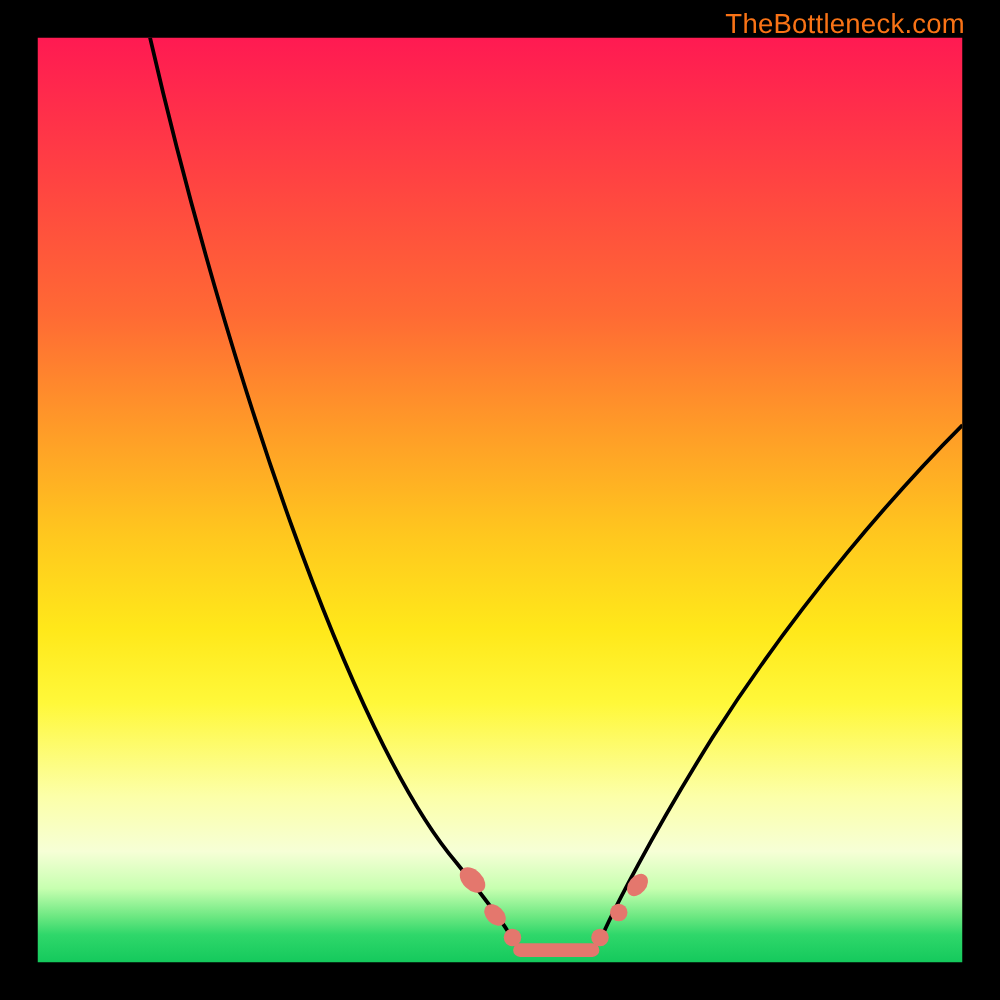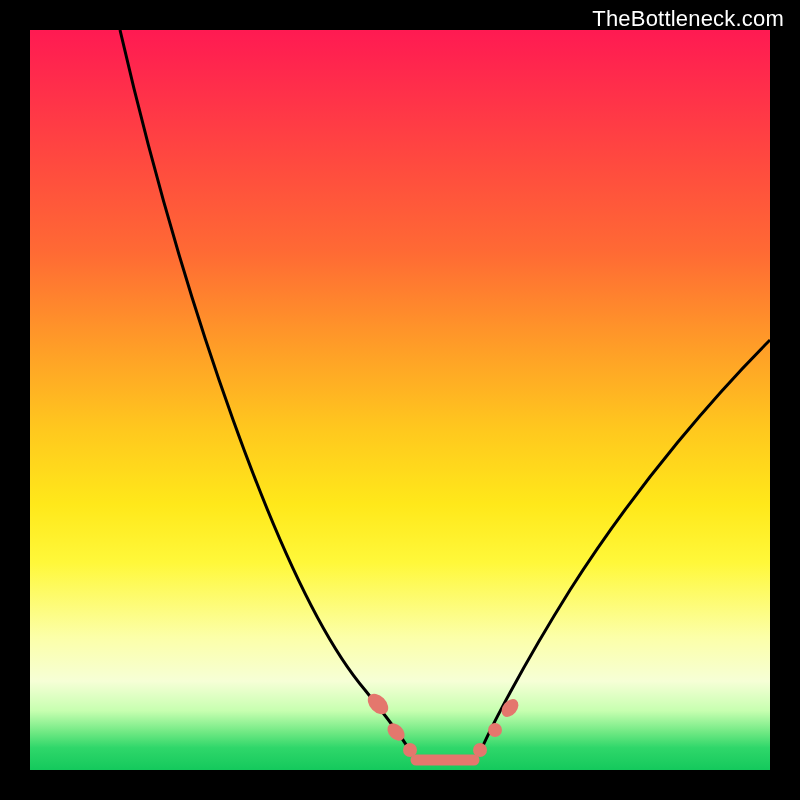--- a/index.html
+++ b/index.html
@@ -54,22 +54,22 @@
   .curve-svg {
     position: absolute;
     left: 0;
     top: 0;
     width: 740px;
     height: 740px;
   }
   .watermark {
     position: absolute;
     top: 6px;
-    right: 16px;
-    color: #ffffff;
+    right: 28px;
+    color: #f97316;
     font-size: 22px;
     font-weight: 500;
     letter-spacing: 0.2px;
   }
 </style>
 </head>
 <body>
 
 <div class="frame">
 

